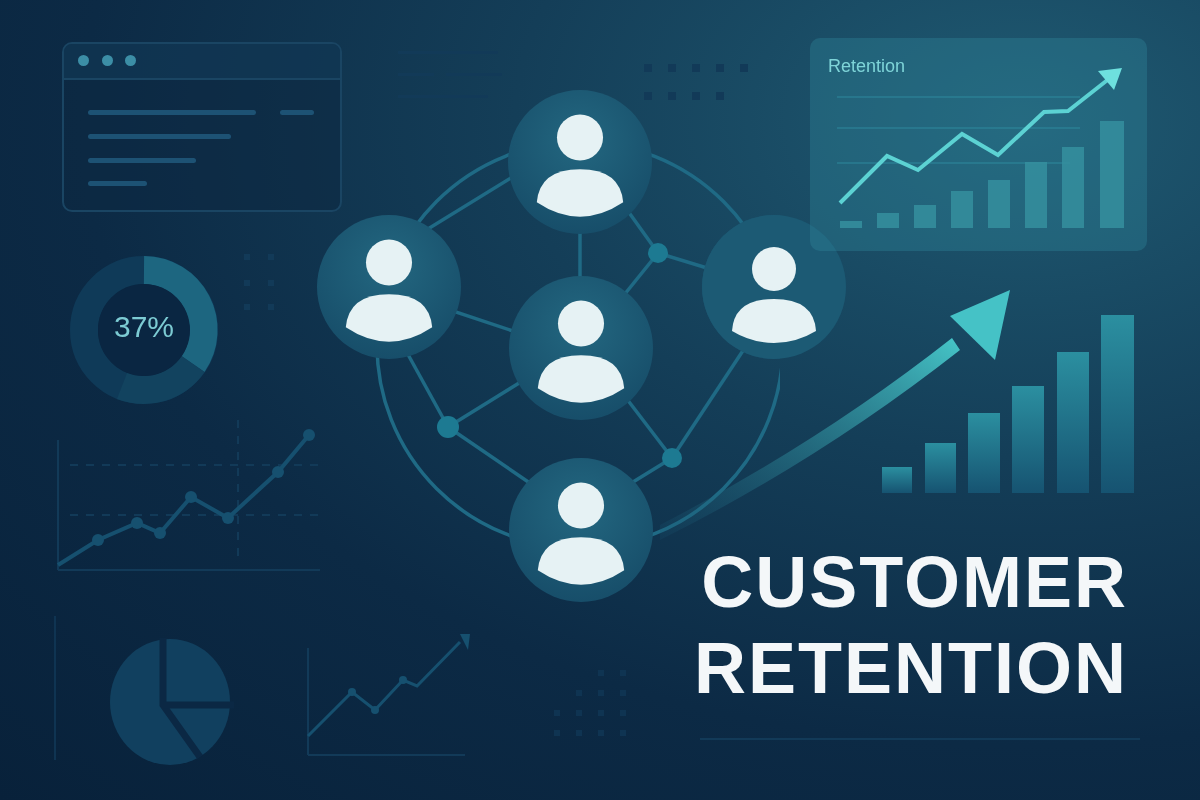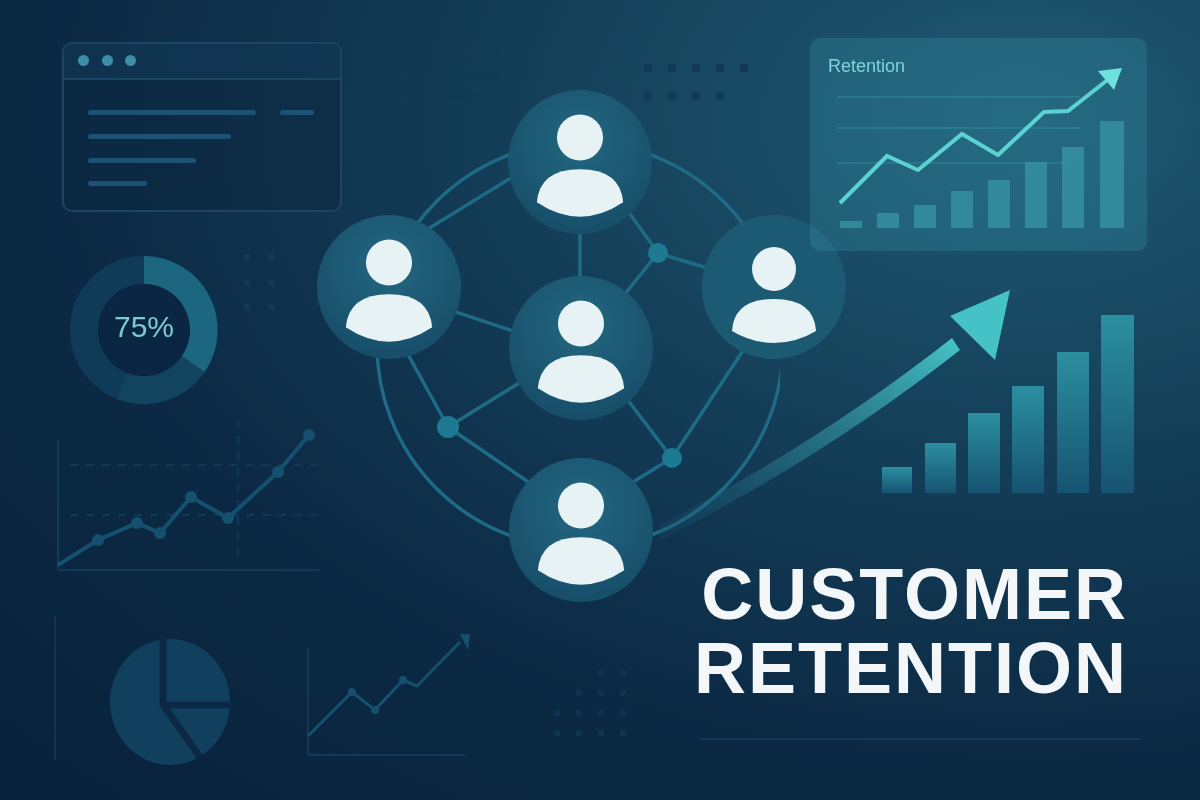--- a/index.html
+++ b/index.html
@@ -50,21 +50,21 @@
       <rect x="76" y="32" width="8" height="8"></rect>
   </g>
 </svg>
 
 <svg class="abs" style="left:64px;top:250px" width="160" height="160">
   <circle cx="80" cy="80" r="60" fill="none" stroke="#0f3a58" stroke-width="28"></circle>
   <path d="M80 20 A60 60 0 0 1 129 114" fill="none" stroke="#1d6680" stroke-width="28"></path>
   <path d="M129 114 A60 60 0 0 1 58 136" fill="none" stroke="#12435f" stroke-width="28"></path>
   <circle cx="80" cy="80" r="46" fill="#0a2642"></circle>
 </svg>
-<div class="abs" style="left:64px;top:310px;width:160px;text-align:center;color:#7ccbd3;font-size:30px;">75%</div>
+<div class="abs" style="left:64px;top:310px;width:160px;text-align:center;color:#7ccbd3;font-size:30px;">37%</div>
 
 <svg class="abs" style="left:240px;top:250px" width="40" height="60">
   <g fill="#123a58">
       <rect x="4" y="4" width="6" height="6"></rect>
       <rect x="28" y="4" width="6" height="6"></rect>
       <rect x="4" y="30" width="6" height="6"></rect>
       <rect x="28" y="30" width="6" height="6"></rect>
       <rect x="4" y="54" width="6" height="6"></rect>
       <rect x="28" y="54" width="6" height="6"></rect>
     </g>
@@ -224,16 +224,16 @@
   <g fill="url(#barg)">
     <rect x="222" y="187" width="30" height="26"></rect>
       <rect x="265" y="163" width="31" height="50"></rect>
       <rect x="308" y="133" width="32" height="80"></rect>
     <rect x="352" y="106" width="32" height="107"></rect>
       <rect x="397" y="72" width="32" height="141"></rect>
       <rect x="441" y="35" width="33" height="178"></rect>
   </g>
 </svg>
 
-<div class="big-title" style="top:558px">CUSTOMER</div>
+<div class="big-title" style="top:546px">CUSTOMER</div>
 <div class="big-title" style="top:632px">RETENTION</div>
 
 <div class="abs" style="left:700px;top:738px;width:440px;height:2px;background:#123a58"></div>
 
 </body></html>

